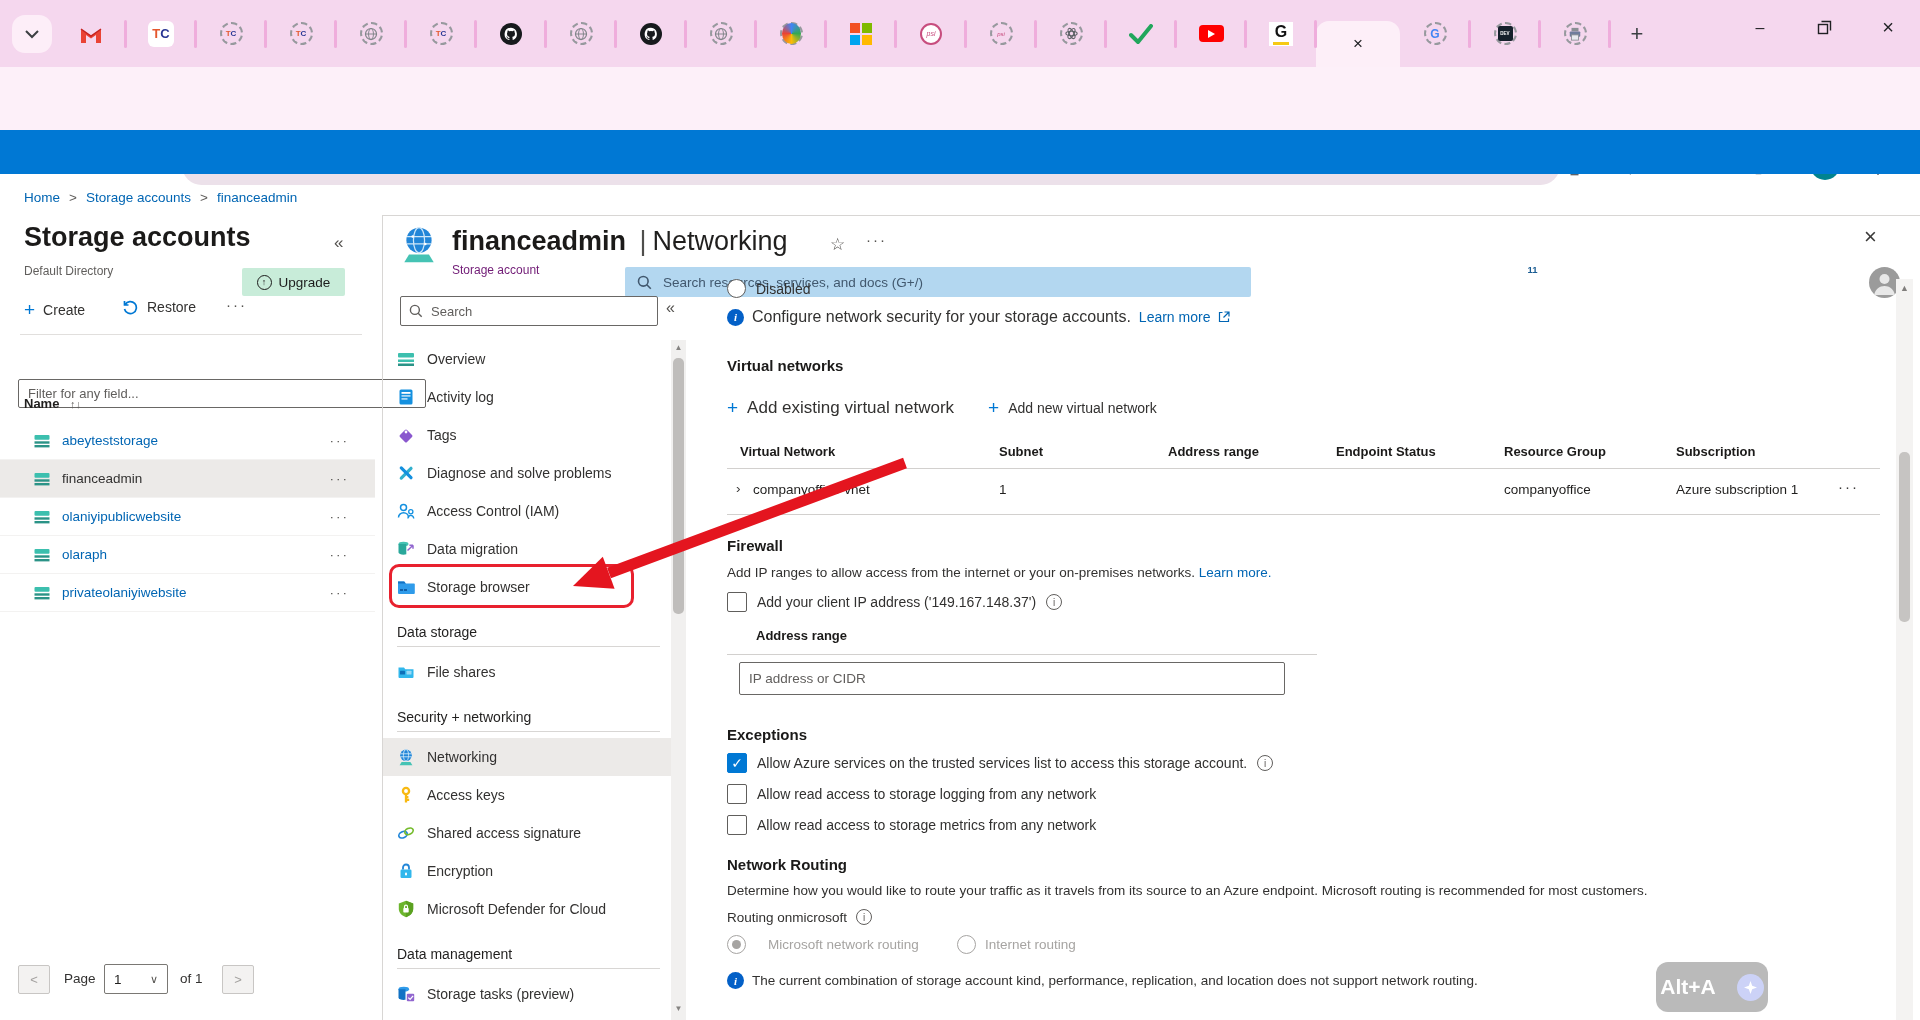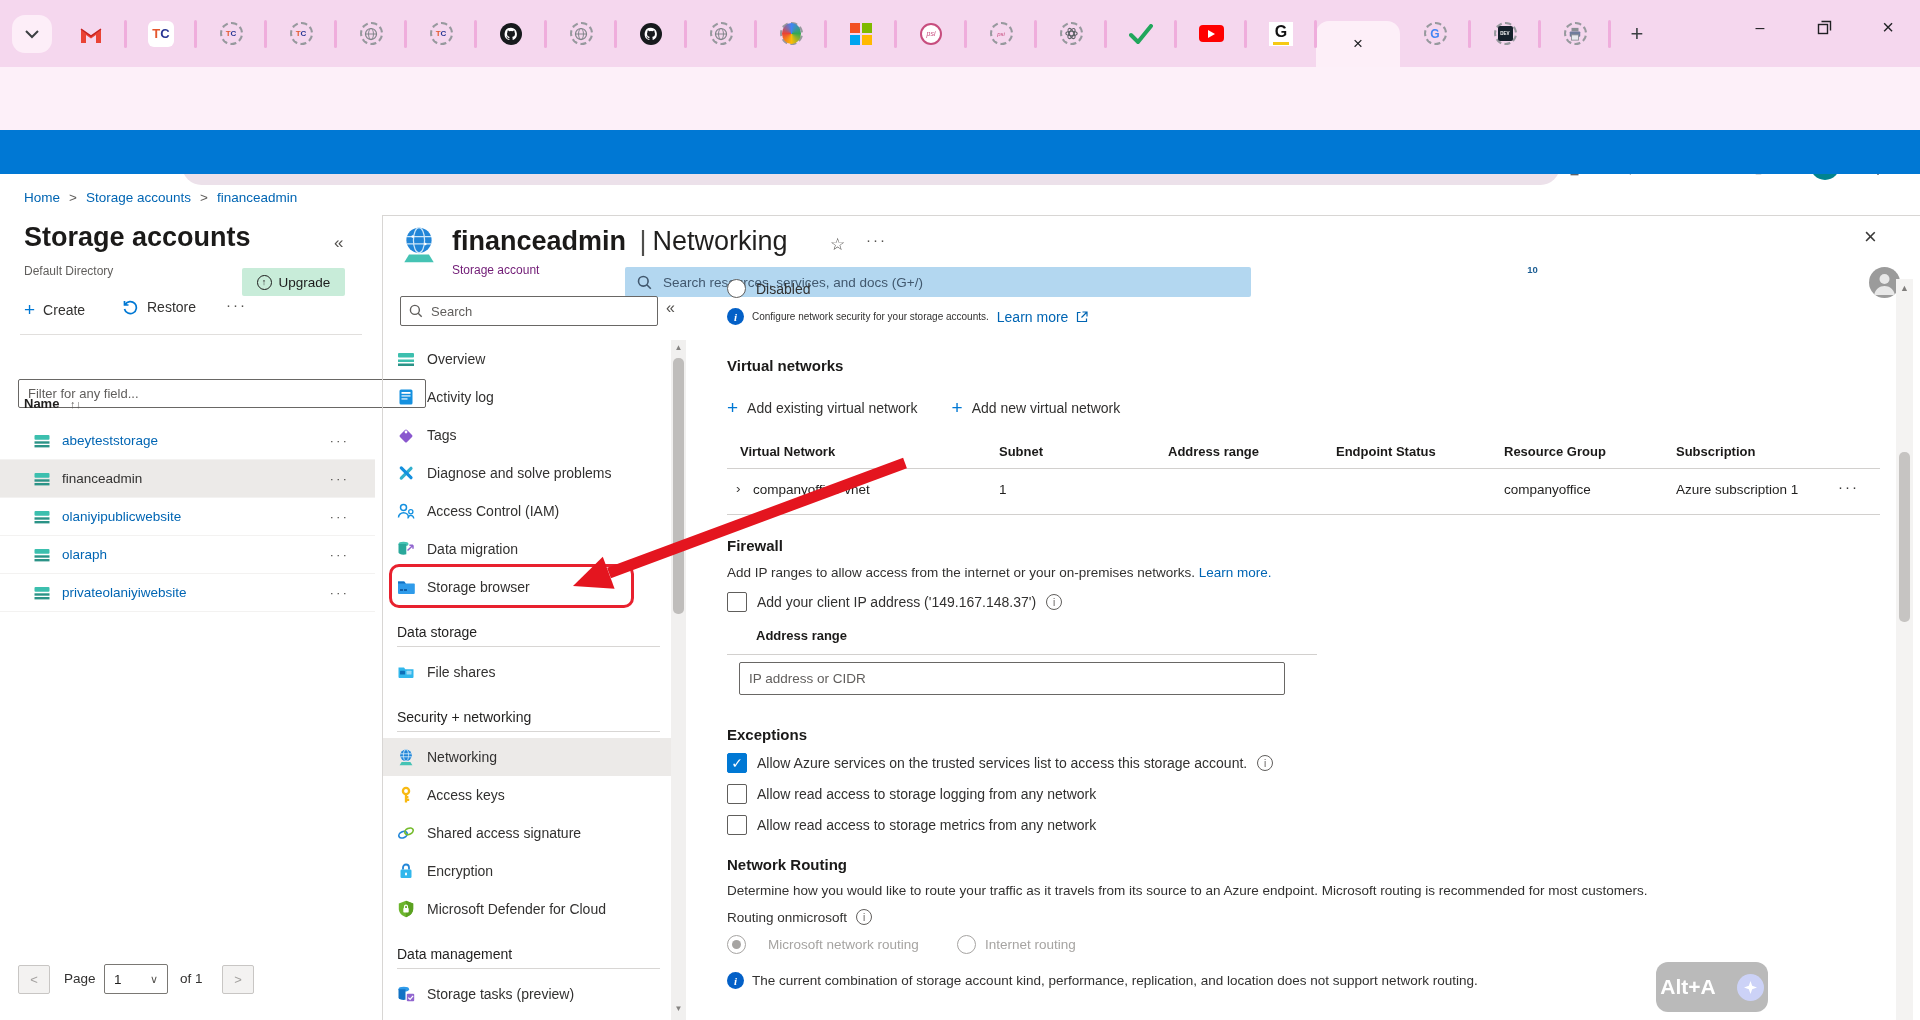--- a/index.html
+++ b/index.html
@@ -355,21 +355,21 @@
           <path d="M11.5 13.5h6" stroke="#fff" stroke-width="1.5"></path>
         </svg>
       </div>
     <div class="azico" style="left:1508px">
         <svg width="21" height="21" viewBox="0 0 20 20">
           <path d="M10 2a5.2 5.2 0 00-5.2 5.2v3.2L3.2 13.6h13.6l-1.6-3.2V7.2A5.2 5.2 0 0010 2z" fill="none" stroke="#fff" stroke-width="1.4"></path>
           <path d="M8 15.8a2.1 2.1 0 004 0" fill="none" stroke="#fff" stroke-width="1.4"></path>
         </svg>
       </div>
     <div class="bellbadge">
-        <span>10</span>
+        <span>11</span>
       </div>
     <div class="azico" style="left:1569px">
         <svg width="21" height="21" viewBox="0 0 20 20">
           <circle cx="10" cy="10" r="3.1" fill="none" stroke="#fff" stroke-width="1.5"></circle>
           <g stroke="#fff" stroke-width="1.8">
             <path d="M10 1.6v3M10 15.4v3M1.6 10h3M15.4 10h3M4.2 4.2l2 2M13.8 13.8l2 2M15.8 4.2l-2 2M6.2 13.8l-2 2"></path>
           </g>
         </svg>
       </div>
     <div class="azico" style="left:1631px">
@@ -672,34 +672,34 @@
   <div class="sbthumb" style="left:673px;top:358px;width:11px;height:256px"></div>
   <div class="sbarr" style="left:671px;top:1004px">▼</div>
 
   <div class="redbox"></div>
 
   <div class="ab radio" style="left:727px;top:279px"></div>
   <div class="ab" style="left:756px;top:281px;font-size:14px">Disabled</div>
 
   <div class="ab flex" style="left:727px;top:308px;gap:8px">
     <span class="inf-b">i</span>
-    <span style="font-size:10px">Configure network security for your storage accounts.</span>
+    <span style="font-size:16px">Configure network security for your storage accounts.</span>
     <a class="lnk" href="#" style="font-size:14px">Learn more</a>
     <svg width="12" height="12" viewBox="0 0 12 12">
         <path d="M4.5 1.5H1.5v9h9v-3" fill="none" stroke="#0065b3" stroke-width="1.2"></path>
         <path d="M6.5 1h4.5v4.5M11 1L5.5 6.5" fill="none" stroke="#0065b3" stroke-width="1.2"></path>
       </svg>
   </div>
 
   <div class="h15" style="left:727px;top:357px">Virtual networks</div>
 
   <div class="ab flex" style="left:727px;top:397px;gap:34px">
     <span class="flex" style="gap:9px">
       <span class="plus">+</span>
-      <span style="font-size:14px">Add existing virtual network</span>
+      <span style="font-size:17px">Add existing virtual network</span>
     </span>
     <span class="flex" style="gap:9px">
       <span class="plus">+</span>
       <span style="font-size:14px">Add new virtual network</span>
     </span>
   </div>
 
   <div class="colh" style="left:740px;top:444px">Virtual Network</div>
   <div class="colh" style="left:999px;top:444px">Subnet</div>
   <div class="colh" style="left:1168px;top:444px">Address range</div>

